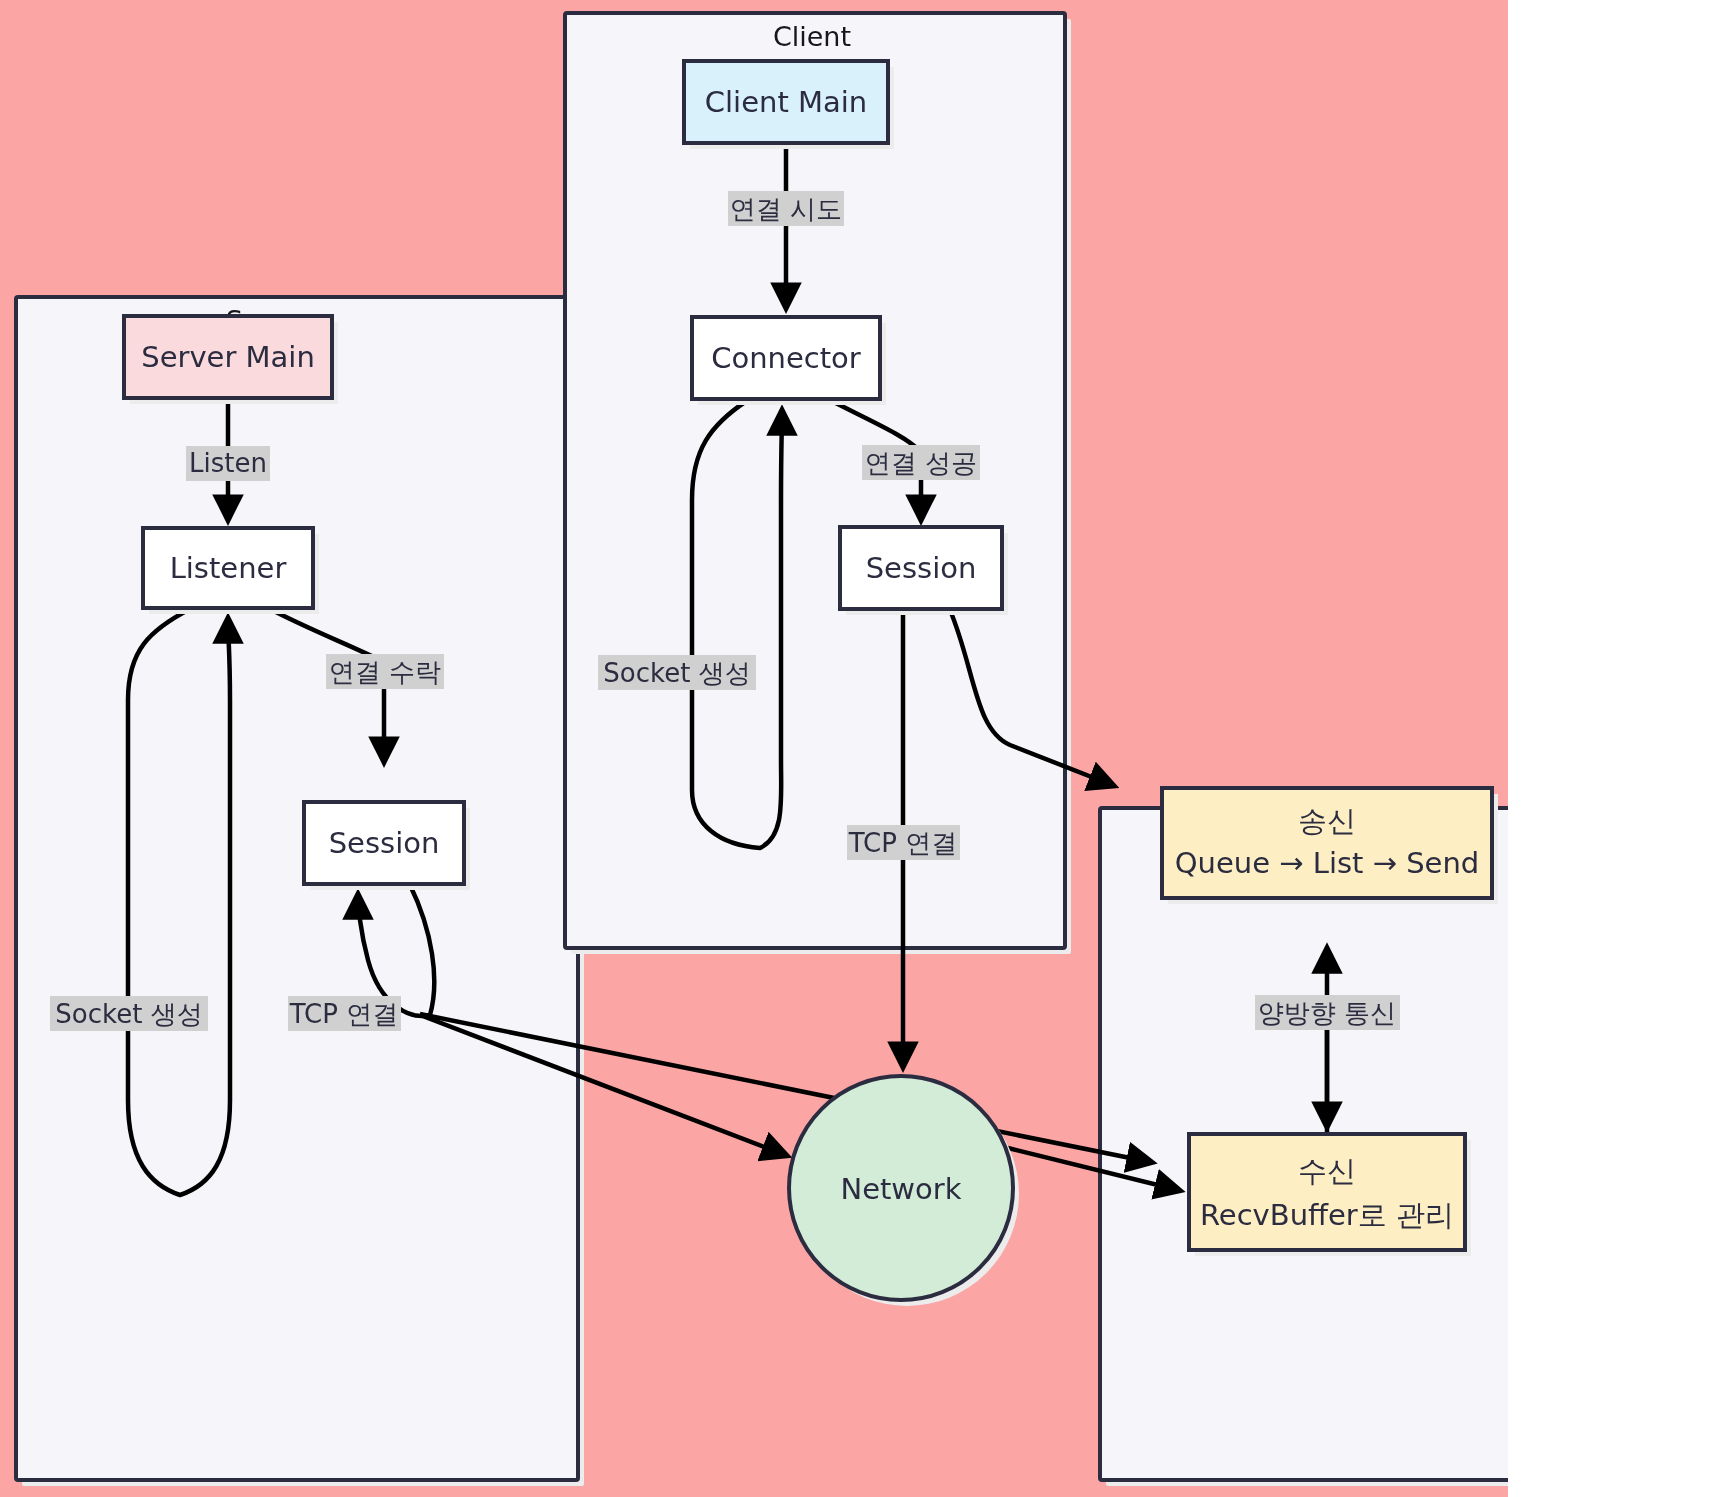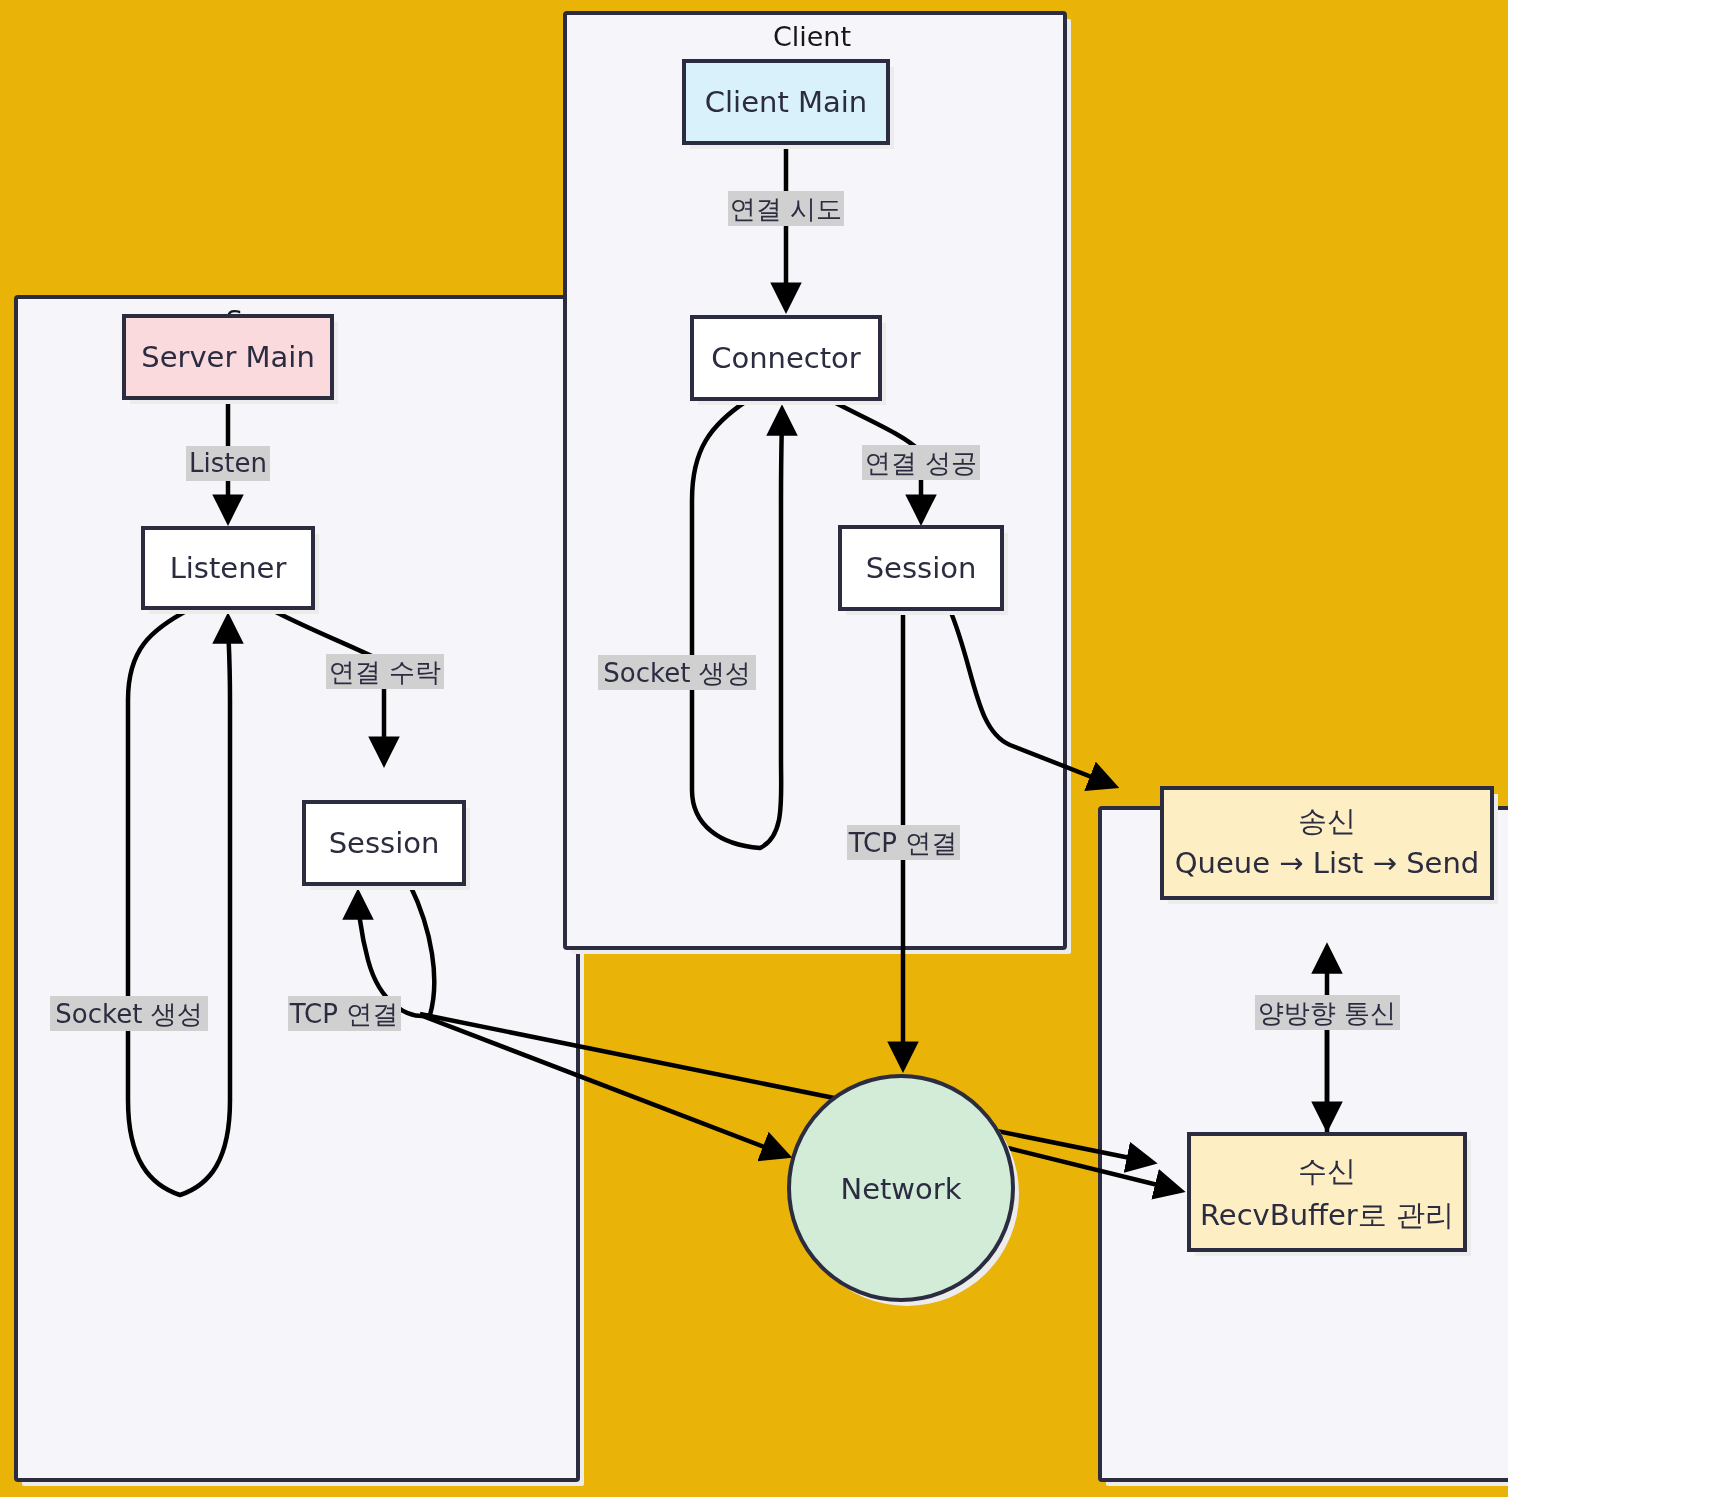--- a/index.html
+++ b/index.html
@@ -4,21 +4,21 @@
 <style>
   html, body {
     margin: 0;
     padding: 0;
     background: #ffffff;
   }
   #diagram-root {
     position: relative;
     width: 1508px;
     height: 1497px;
-    background: #eab308;
+    background: #fca5a5;
     font-family: "DejaVu Sans", sans-serif;
     overflow: hidden;
   }
   svg.canvas {
     position: absolute;
     top: 0; left: 0;
     width: 1723px;
     height: 1497px;
   }
   .cluster-rect {

